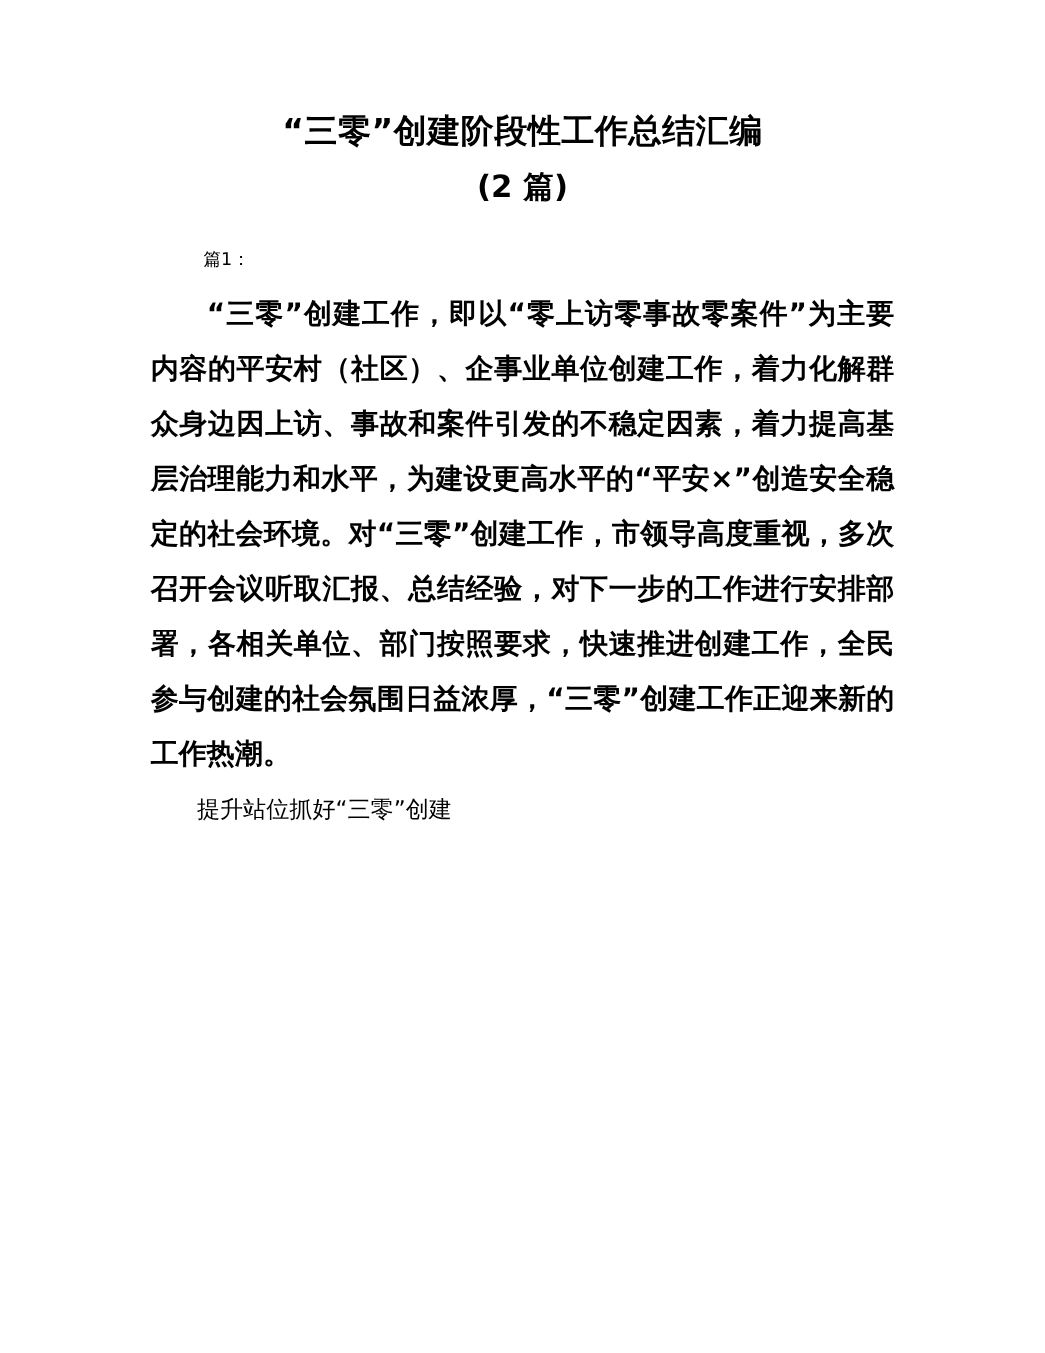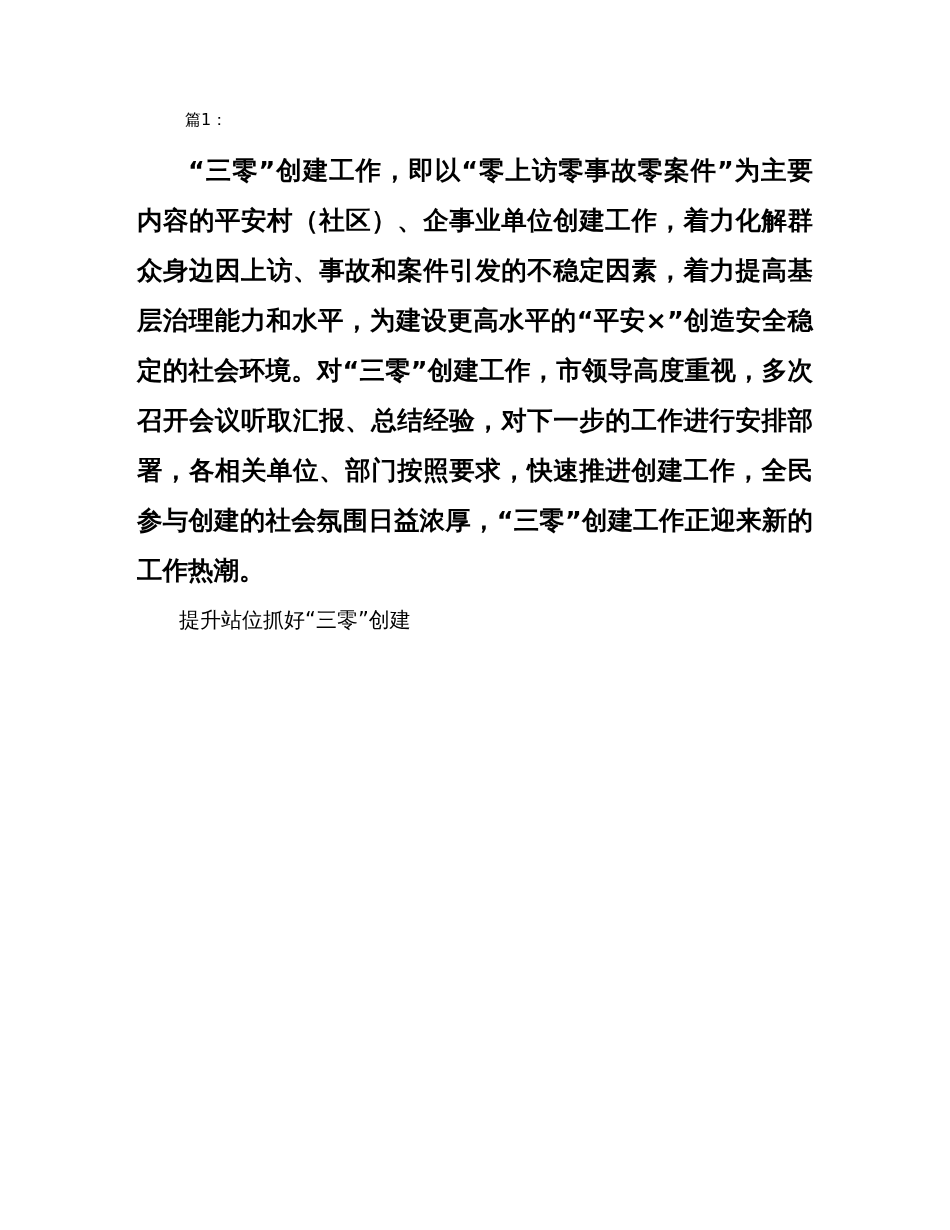--- a/index.html
+++ b/index.html
@@ -73,21 +73,23 @@
     text-align: left;
     word-break: break-all;
   }
 </style>
 </head>
 <body>
 
 <div class="page">
   <div class="content">
 
+    <h1 class="doc-title">“三零”创建阶段性工作总结汇编</h1>
 
+    <h2 class="doc-subtitle">(2 篇)</h2>
 
     <p class="section-label">篇1：</p>
 
     <p class="body-para">“三零”创建工作，即以“零上访零事故零案件”为主要内容的平安村（社区）、企事业单位创建工作，着力化解群众身边因上访、事故和案件引发的不稳定因素，着力提高基层治理能力和水平，为建设更高水平的“平安×”创造安全稳定的社会环境。对“三零”创建工作，市领导高度重视，多次召开会议听取汇报、总结经验，对下一步的工作进行安排部署，各相关单位、部门按照要求，快速推进创建工作，全民参与创建的社会氛围日益浓厚，“三零”创建工作正迎来新的工作热潮。</p>
 
     <p class="sub-heading">提升站位抓好“三零”创建</p>
 
 
   </div>
 </div>

